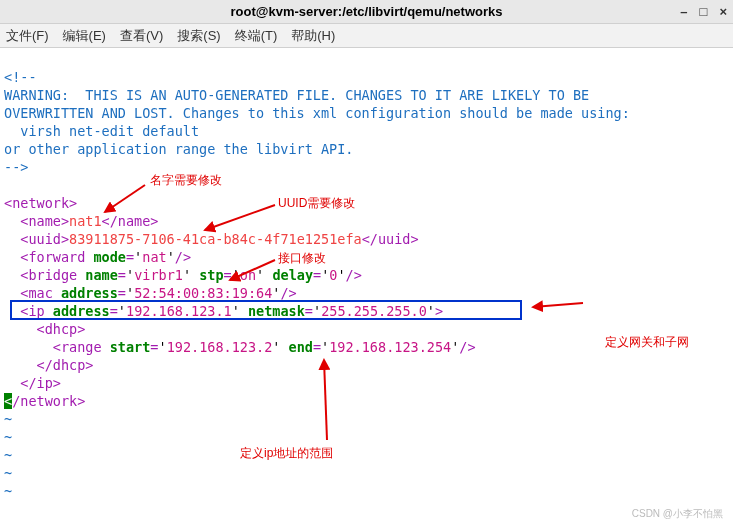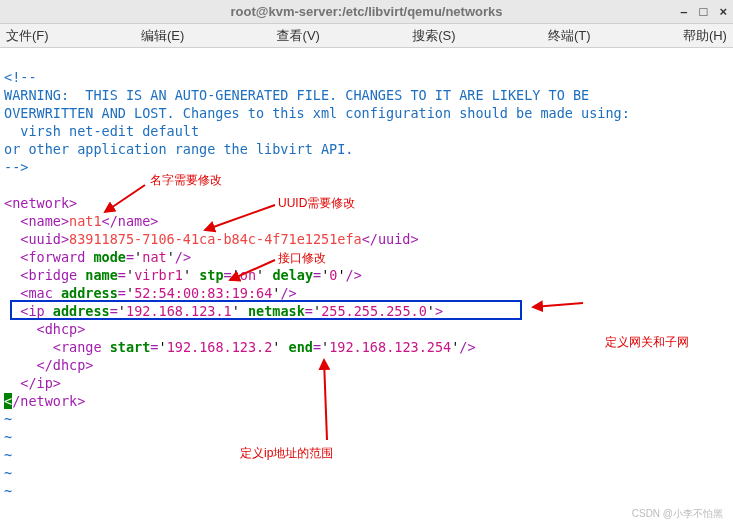--- a/index.html
+++ b/index.html
@@ -15,39 +15,38 @@
 }
 .titlebar {
   background: #e8e8e8;
   border-bottom: 1px solid #d0d0d0;
   height: 24px;
   display: flex;
   align-items: center;
   justify-content: center;
   position: relative;
 }
-.title-text { font-weight: bold; color: #737373; }
+.title-text { font-weight: bold; color: #000000; }
 .win-controls {
   position: absolute;
   right: 6px;
   display: flex;
   gap: 12px;
   color: #333;
 }
 .win-controls span { cursor: pointer; font-weight: bold; }
 .menubar {
   background: #f2f2f2;
   border-bottom: 1px solid #d0d0d0;
   height: 24px;
   display: flex;
   align-items: center;
   padding: 0 6px;
   gap: 14px;
   color: #333;
-  justify-content: space-between;
 }
 .menubar span { cursor: pointer; }
 .editor {
   font-family: "DejaVu Sans Mono", "Courier New", monospace;
   font-size: 13.5px;
   line-height: 18px;
   white-space: pre;
   padding: 2px 4px;
   color: #000;
   position: relative;

